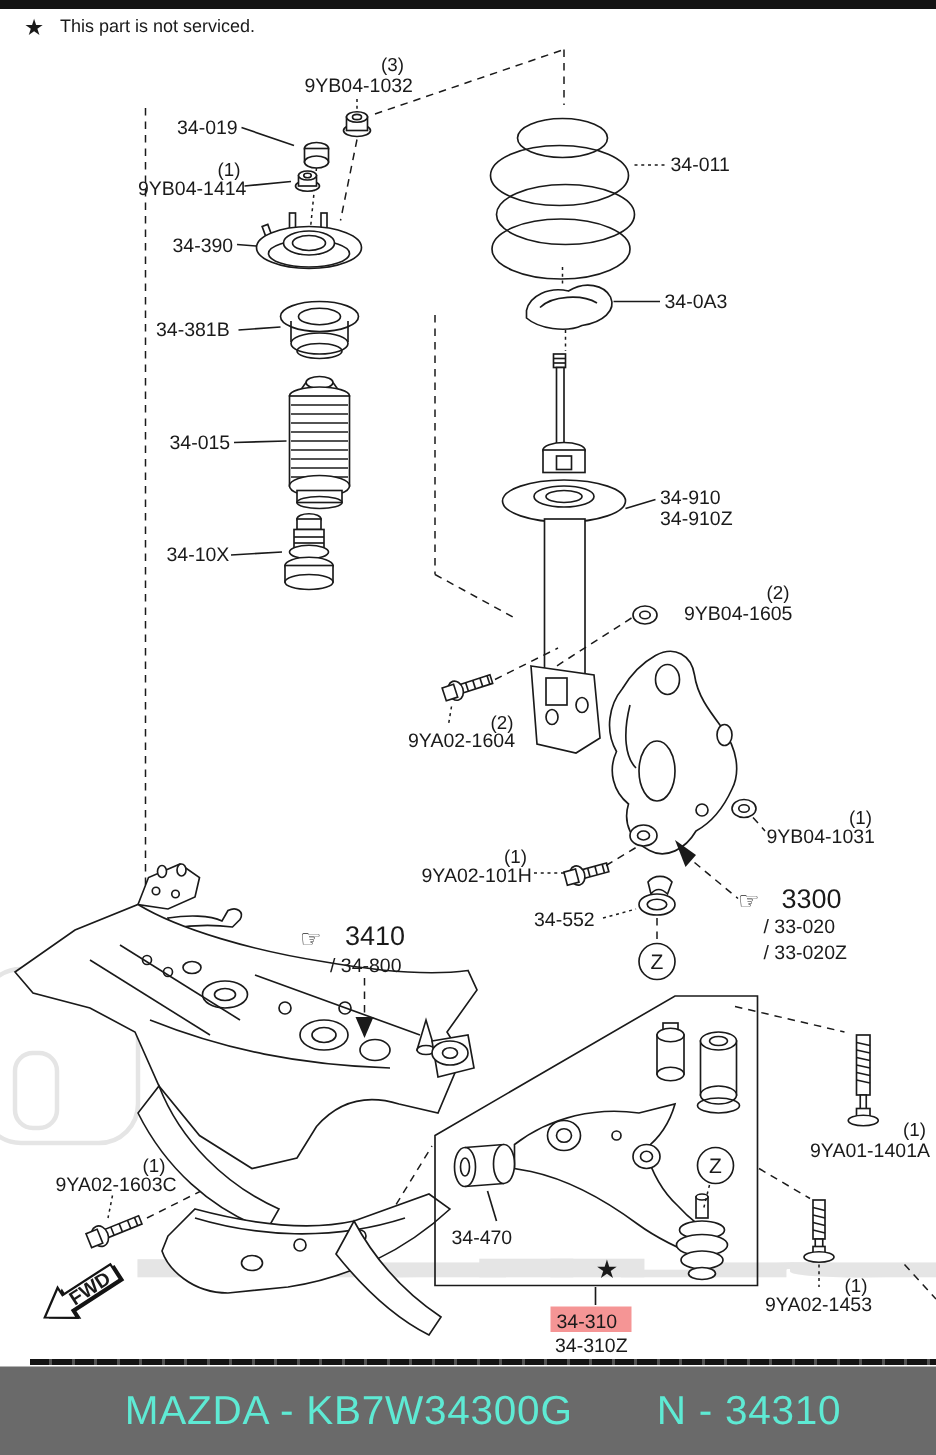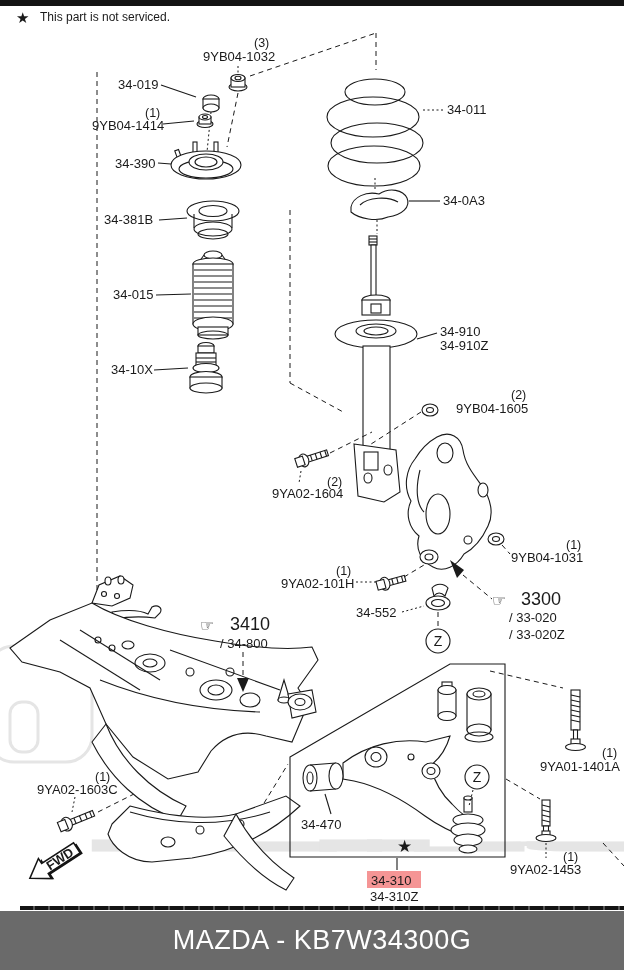--- a/index.html
+++ b/index.html
@@ -3,21 +3,21 @@
 <meta charset="utf-8">
 <style>
   html,body{margin:0;padding:0;background:#fff;}
   #stage{position:relative;width:624px;height:970px;background:#fff;overflow:hidden;
          font-family:"Liberation Sans",sans-serif;}
   #topbar{position:absolute;left:0;top:0;width:624px;height:6px;background:#141414;}
   #botline{position:absolute;left:20px;top:906px;width:604px;height:4px;
            background:repeating-linear-gradient(90deg,#141414 0 13px,#555 13px 15px);}
   #footer{position:absolute;left:0;top:911px;width:624px;height:59px;background:#6a6a6a;
           display:flex;align-items:center;justify-content:center;gap:36px;}
-  #footer span{color:#ffffff;font-size:27px;letter-spacing:.5px;margin-left:20px;}
+  #footer span{color:#5eead4;font-size:27px;letter-spacing:.5px;margin-left:20px;}
   svg{position:absolute;left:0;top:0;}
   svg text{font-family:"Liberation Sans",sans-serif;font-size:13px;fill:#1a1a1a;}
   .qty{font-size:12.5px;}
   .big{font-size:18px;}
   .hand{font-size:16px;}
   .zt{font-size:14px;text-anchor:middle;}
   .note{font-size:12px;}
   .star-top{font-size:15px;}
   .star-arm{font-size:17px;}
   .ln{stroke:#1a1a1a;stroke-width:1.1;fill:none;}
@@ -385,14 +385,15 @@
       <ellipse class="lnf" cx="546" cy="838" rx="10" ry="3.5"></ellipse>
       <line class="dot" x1="546" y1="843" x2="546" y2="858"></line>
     </g>
     <text class="qty" x="563" y="861">(1)</text>
     <text x="510" y="874">9YA02-1453</text>
   </svg>
 
   <div id="botline"></div>
   <div id="footer">
     <span>MAZDA - KB7W34300G</span>
+    <span>N - 34310</span>
   </div>
 </div>
 
 </body></html>

